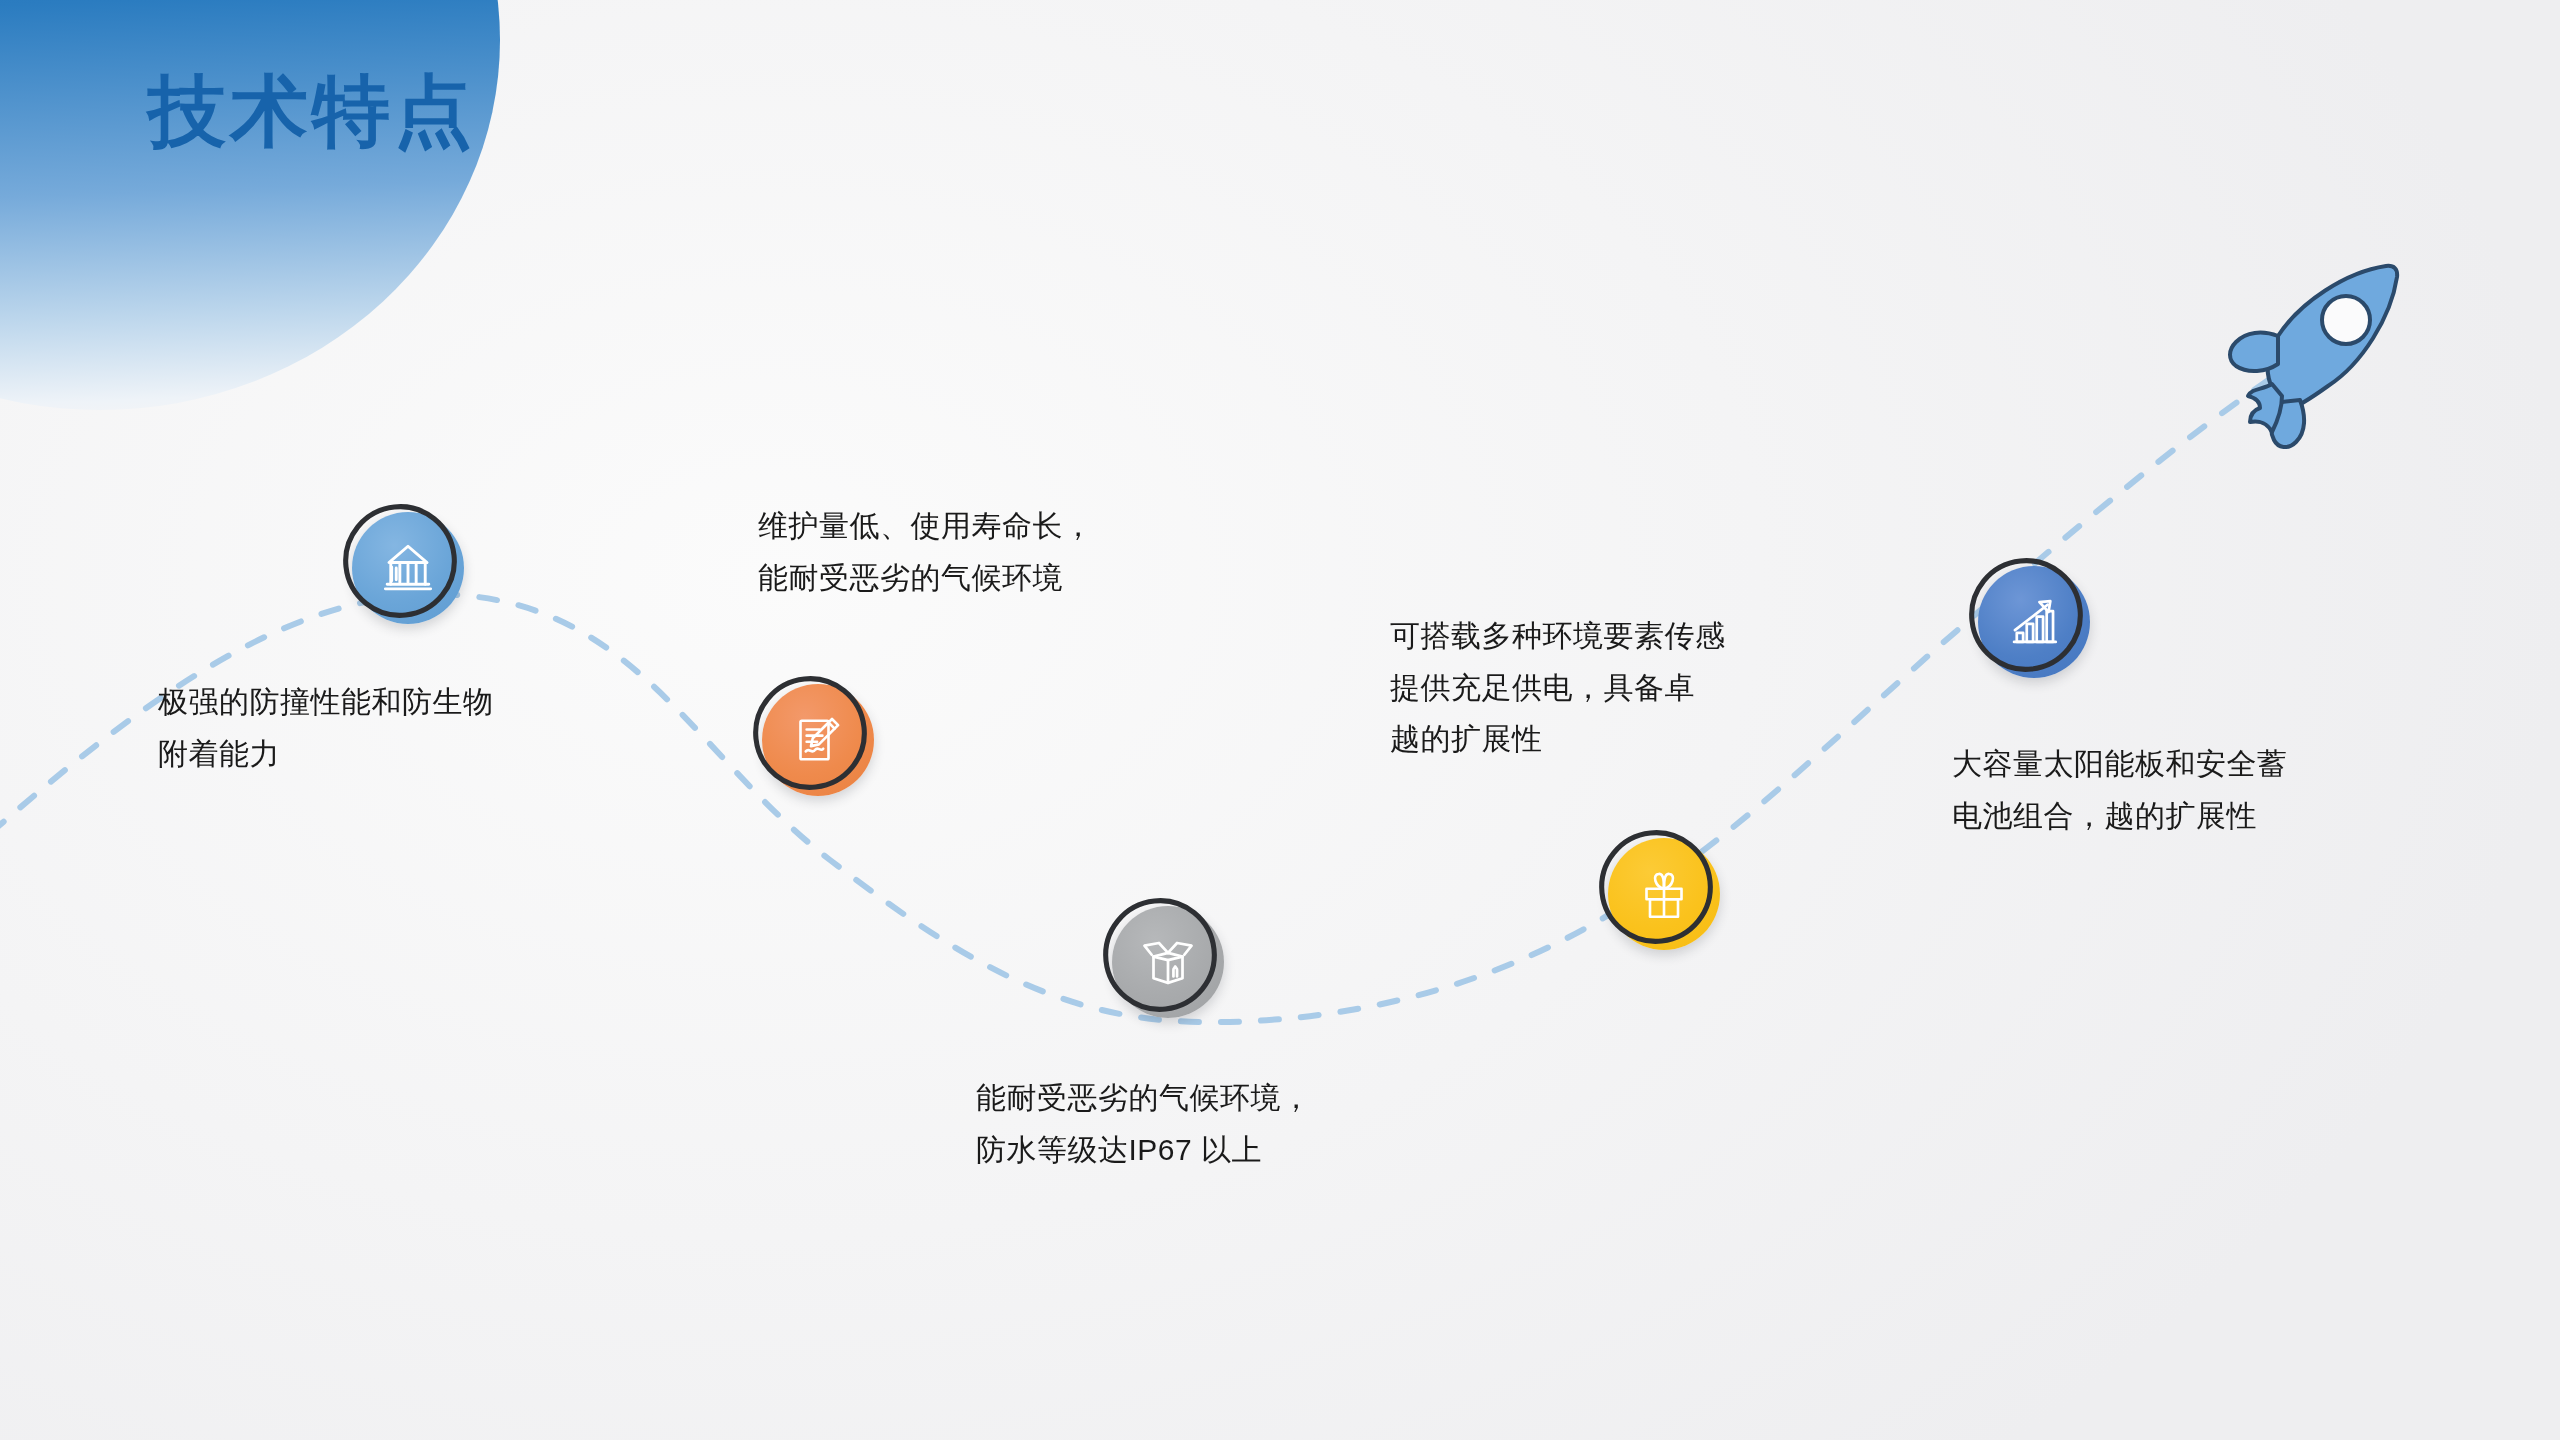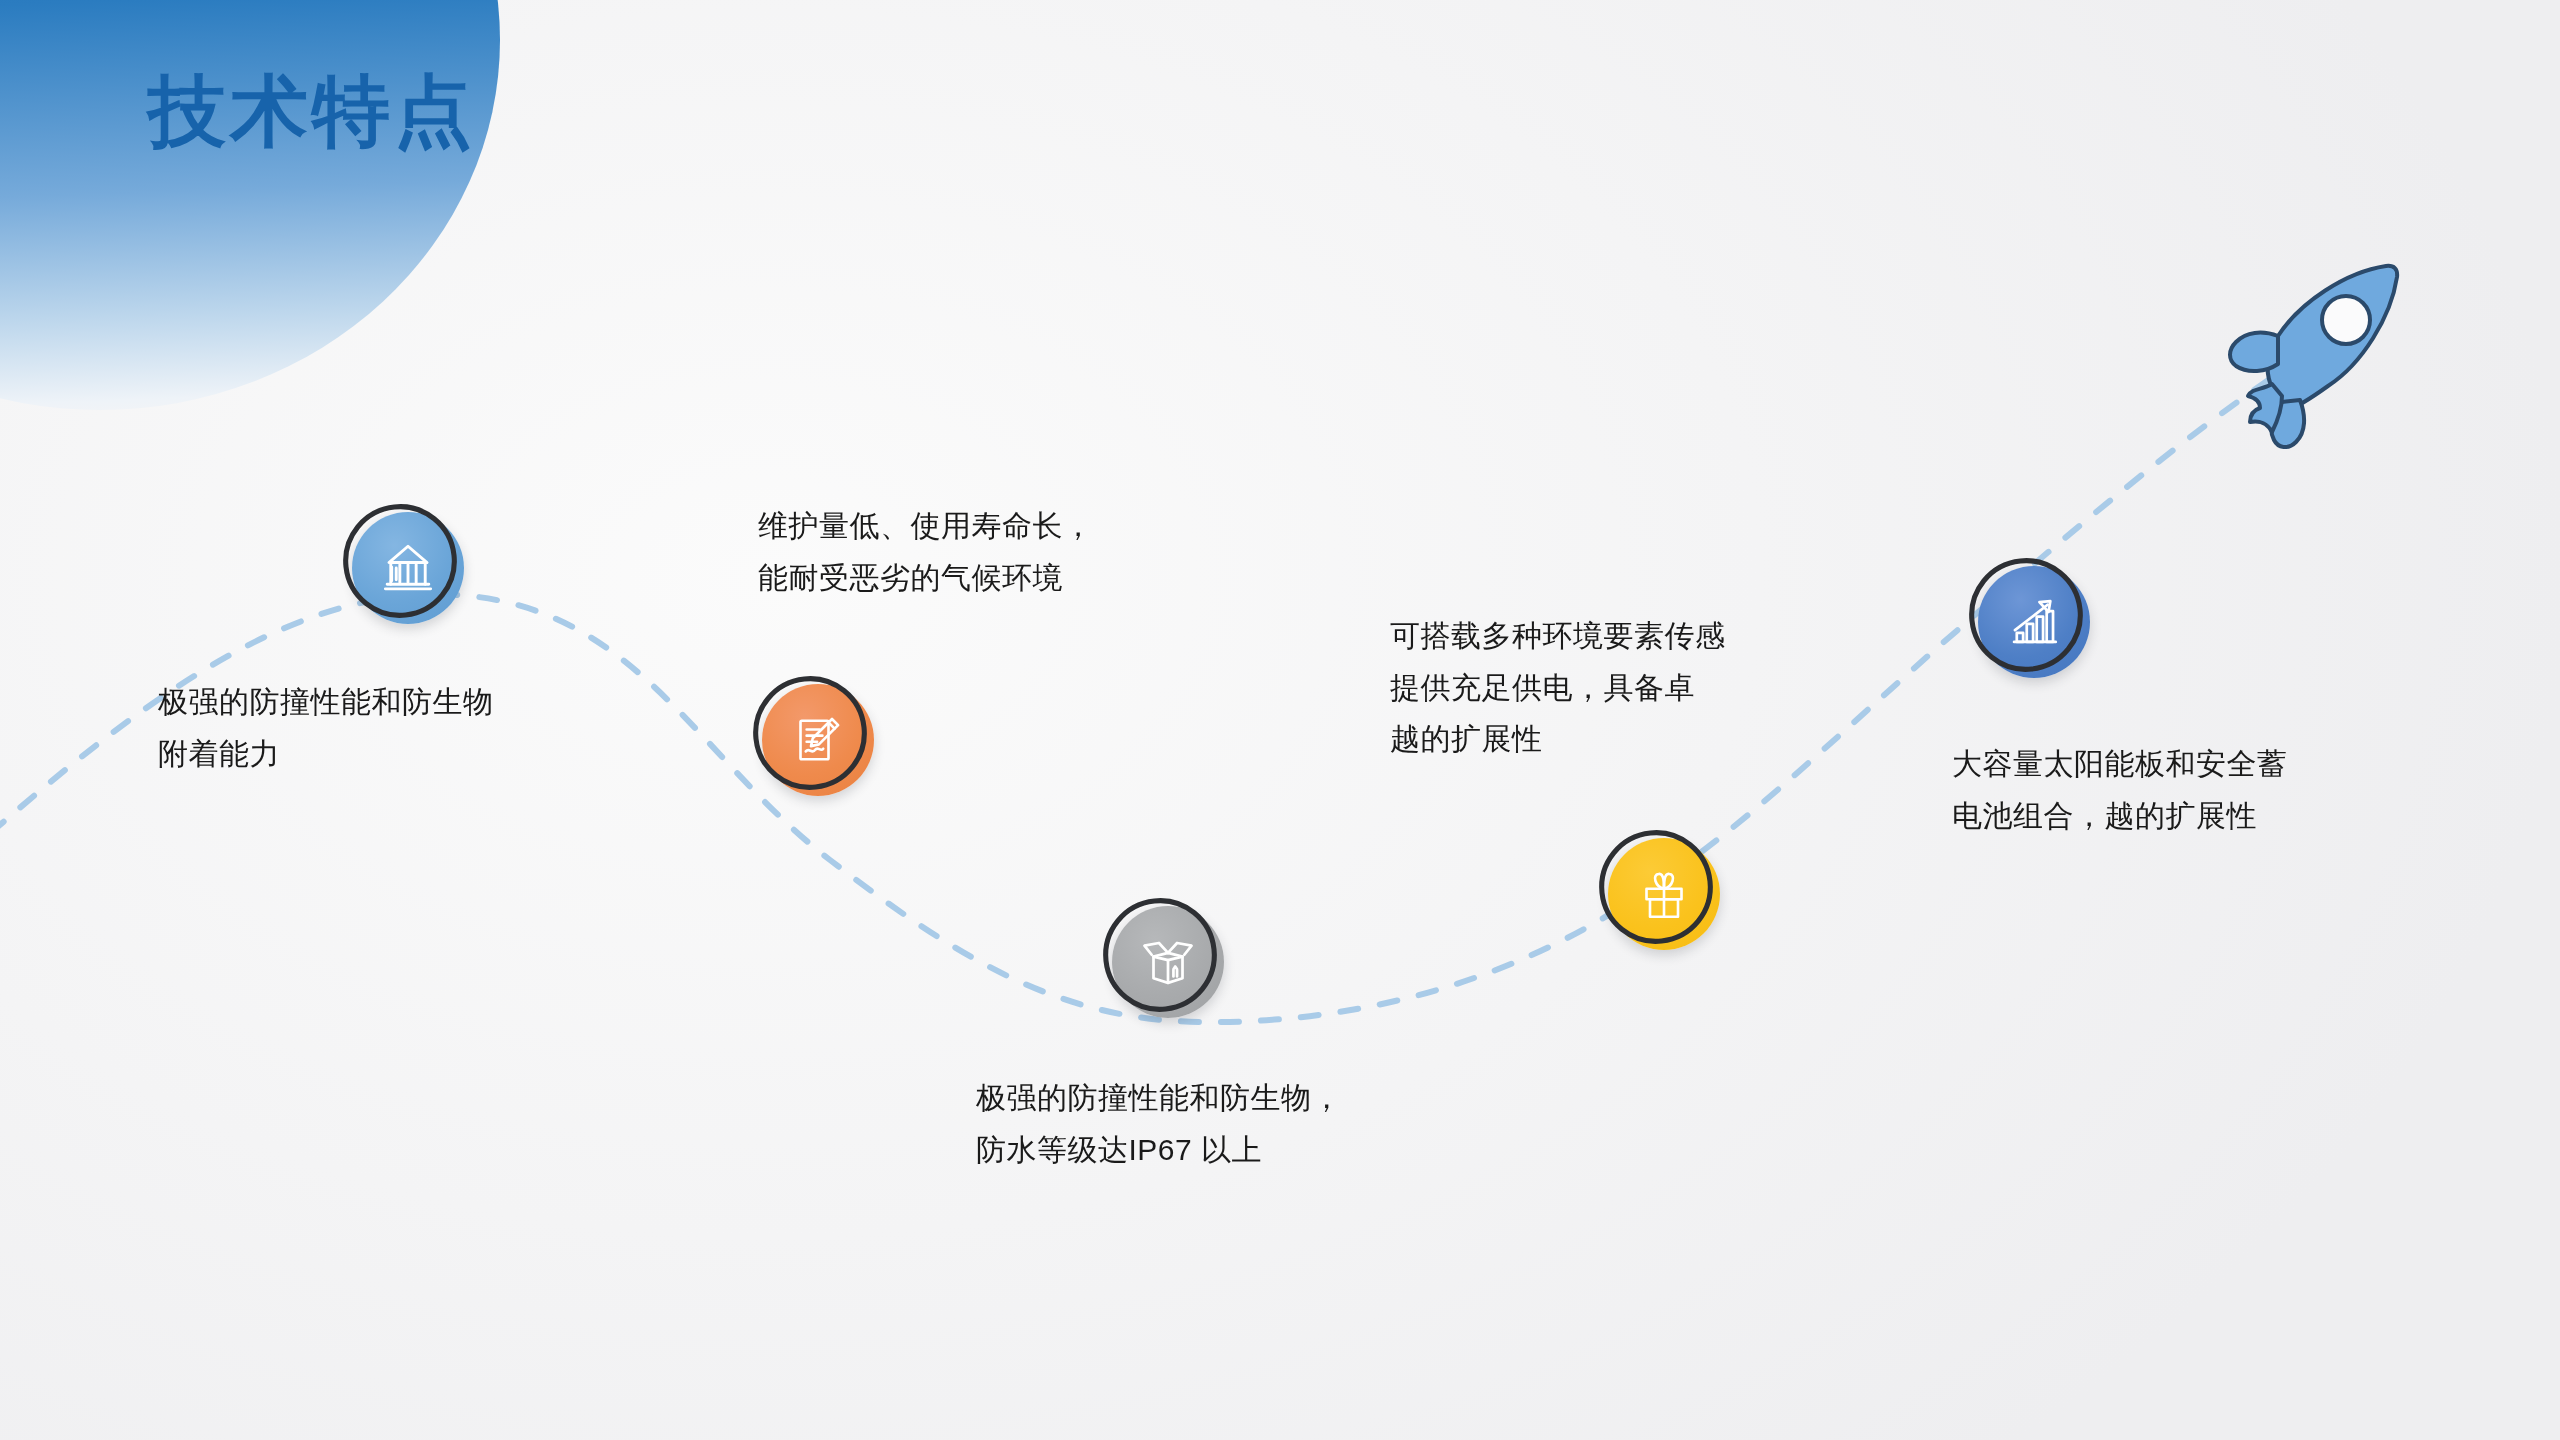--- a/index.html
+++ b/index.html
@@ -185,21 +185,21 @@
           <path d="M16 26 L32 30 L48 26 L32 22 Z"></path>
           <path d="M16 26 L16 50 L32 55 L48 50 L48 26"></path>
           <path d="M32 30 L32 55"></path>
           <path d="M14 24 L6 14 L22 11 L32 22"></path>
           <path d="M50 24 L58 14 L42 11 L32 22"></path>
           <path d="M38 40 l0 8 M42 40 l0 8 M38 40 l2 -3 2 3 M42 40"></path>
         </g>
       </svg>
     </div>
   </div>
-  <div class="caption" style="left:976px; top:1072px; width:560px;">极强的防撞性能和防生物，
+  <div class="caption" style="left:976px; top:1072px; width:560px;">能耐受恶劣的气候环境，
 防水等级达IP67 以上</div>
 
   <div class="node" style="left:1608px; top:838px;">
     <div class="disc c-yellow"></div>
     <div class="ring"></div>
     <div class="glyph">
       <svg width="56" height="56" viewBox="0 0 64 64">
         <g fill="none" stroke="#ffffff" stroke-width="3" stroke-linejoin="round" stroke-linecap="round">
           <rect x="12" y="26" width="40" height="12"></rect>
           <rect x="16" y="38" width="32" height="20"></rect>

